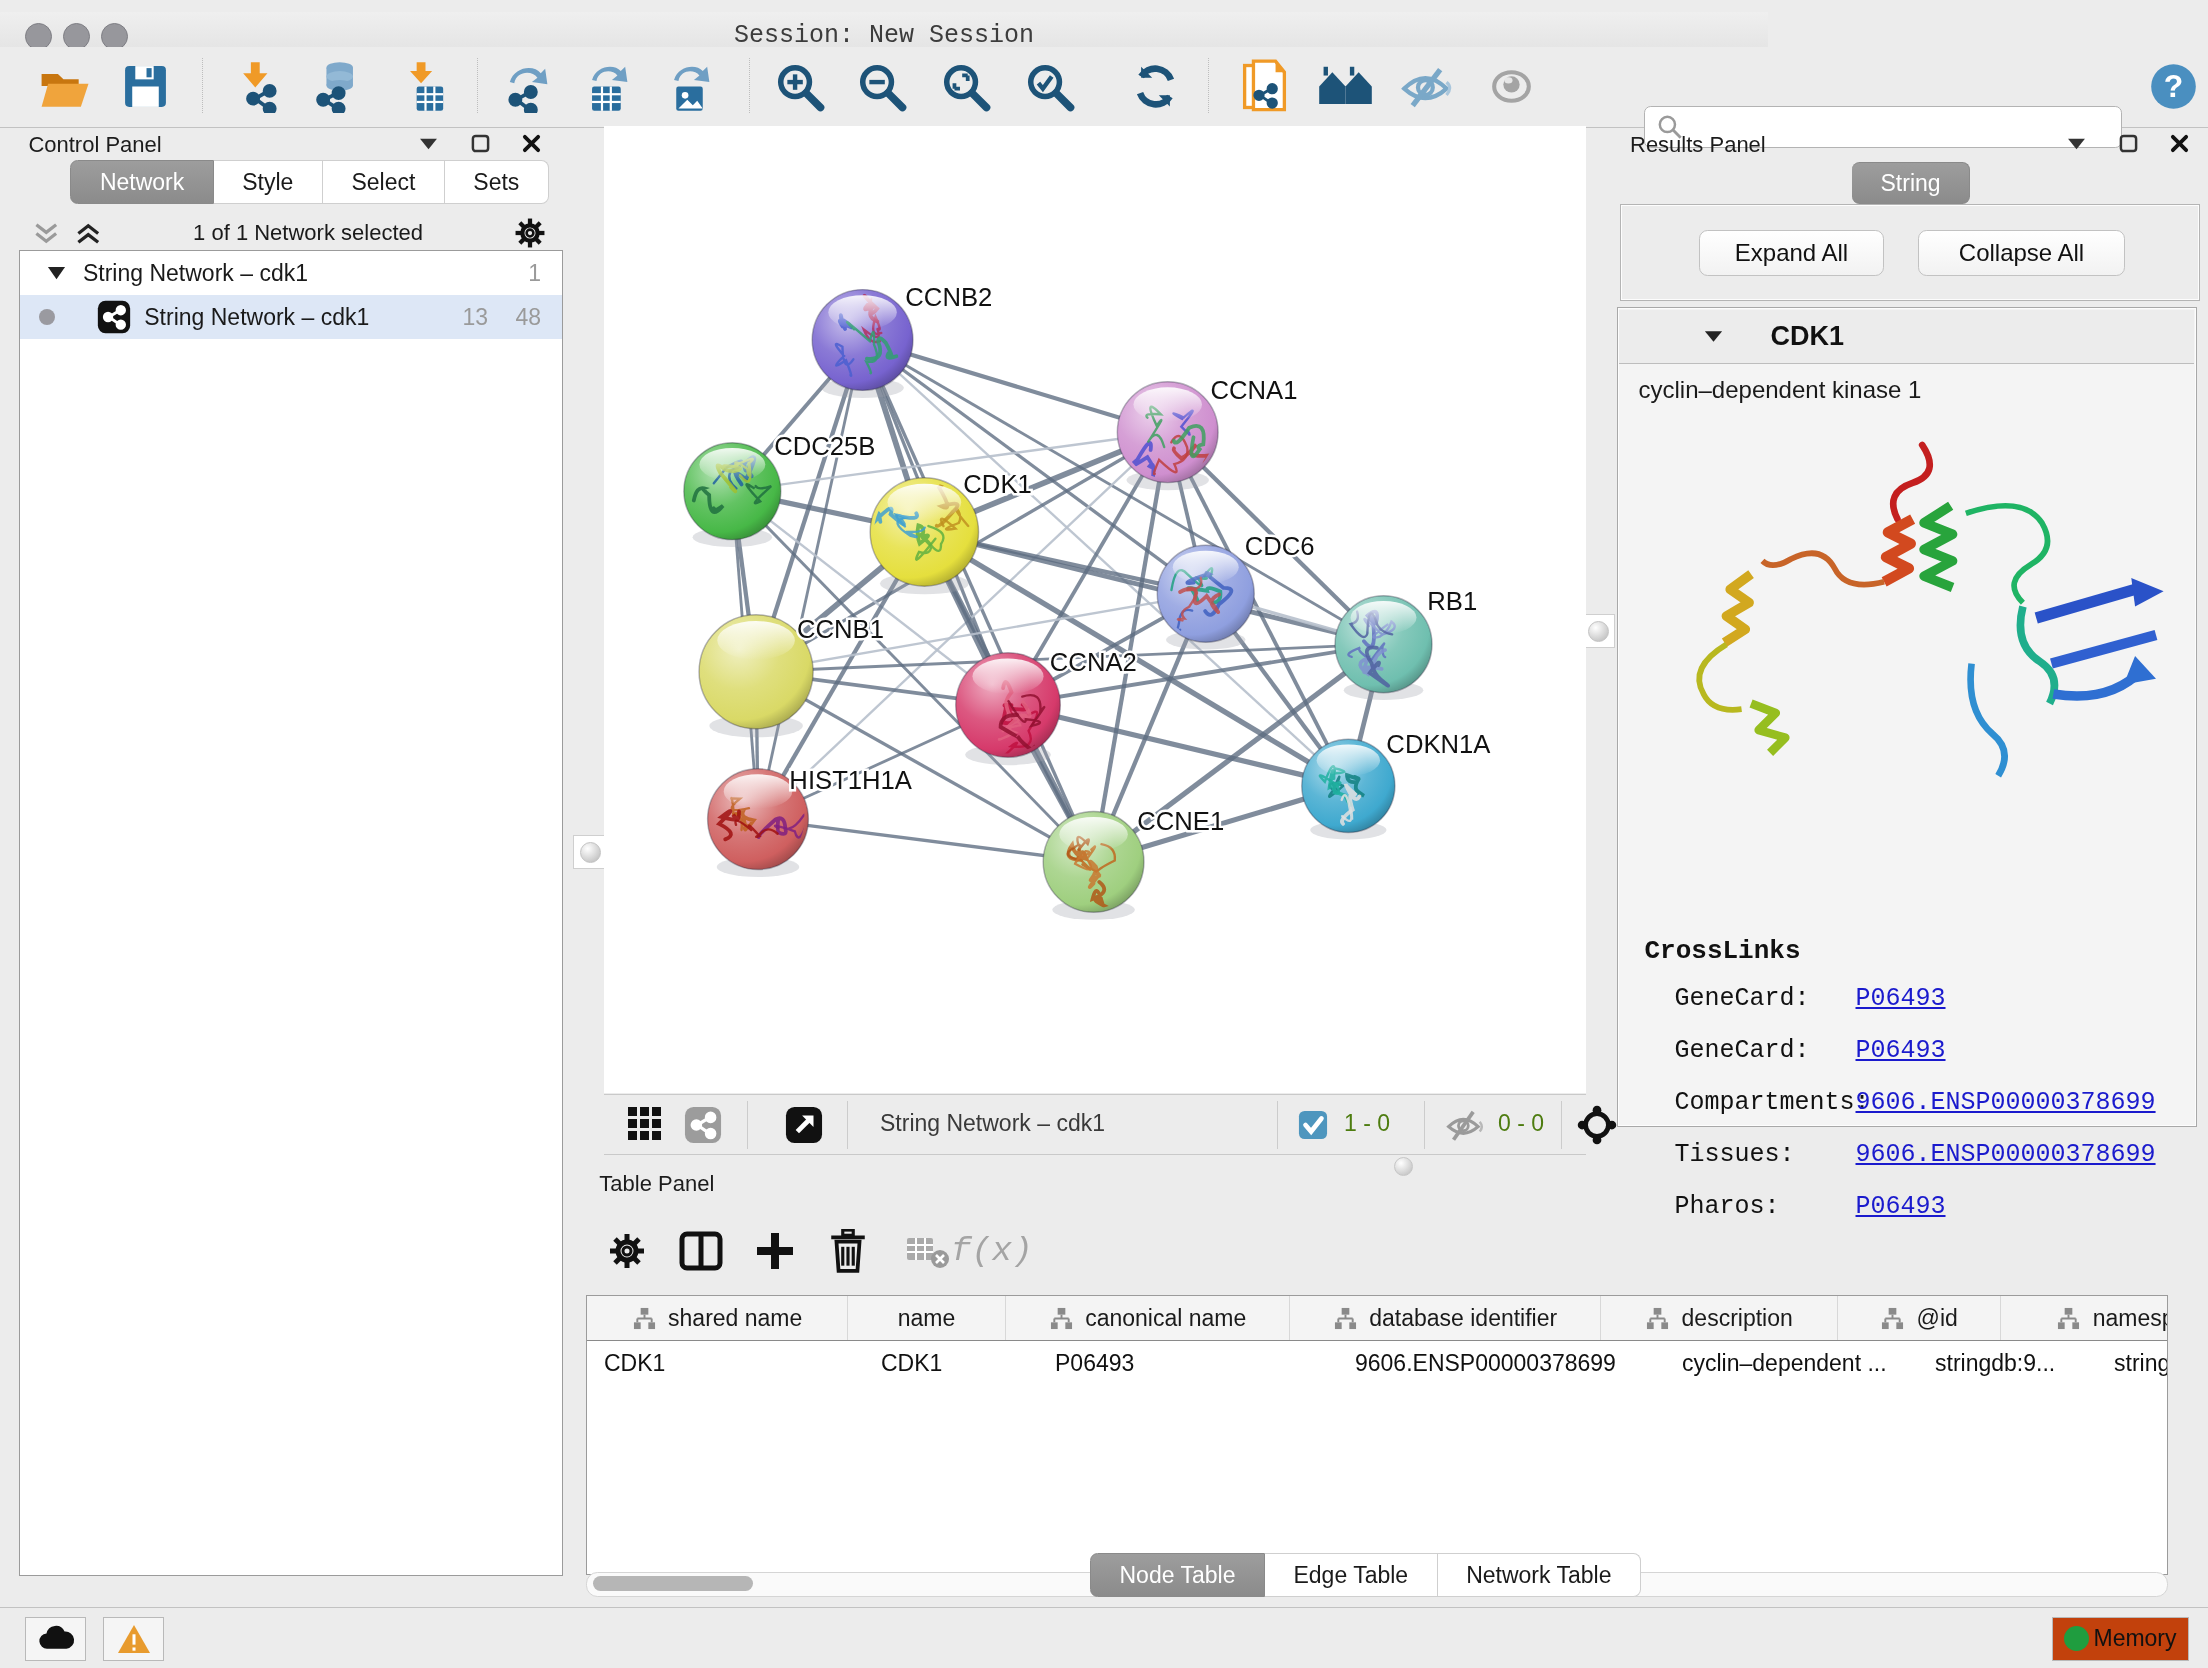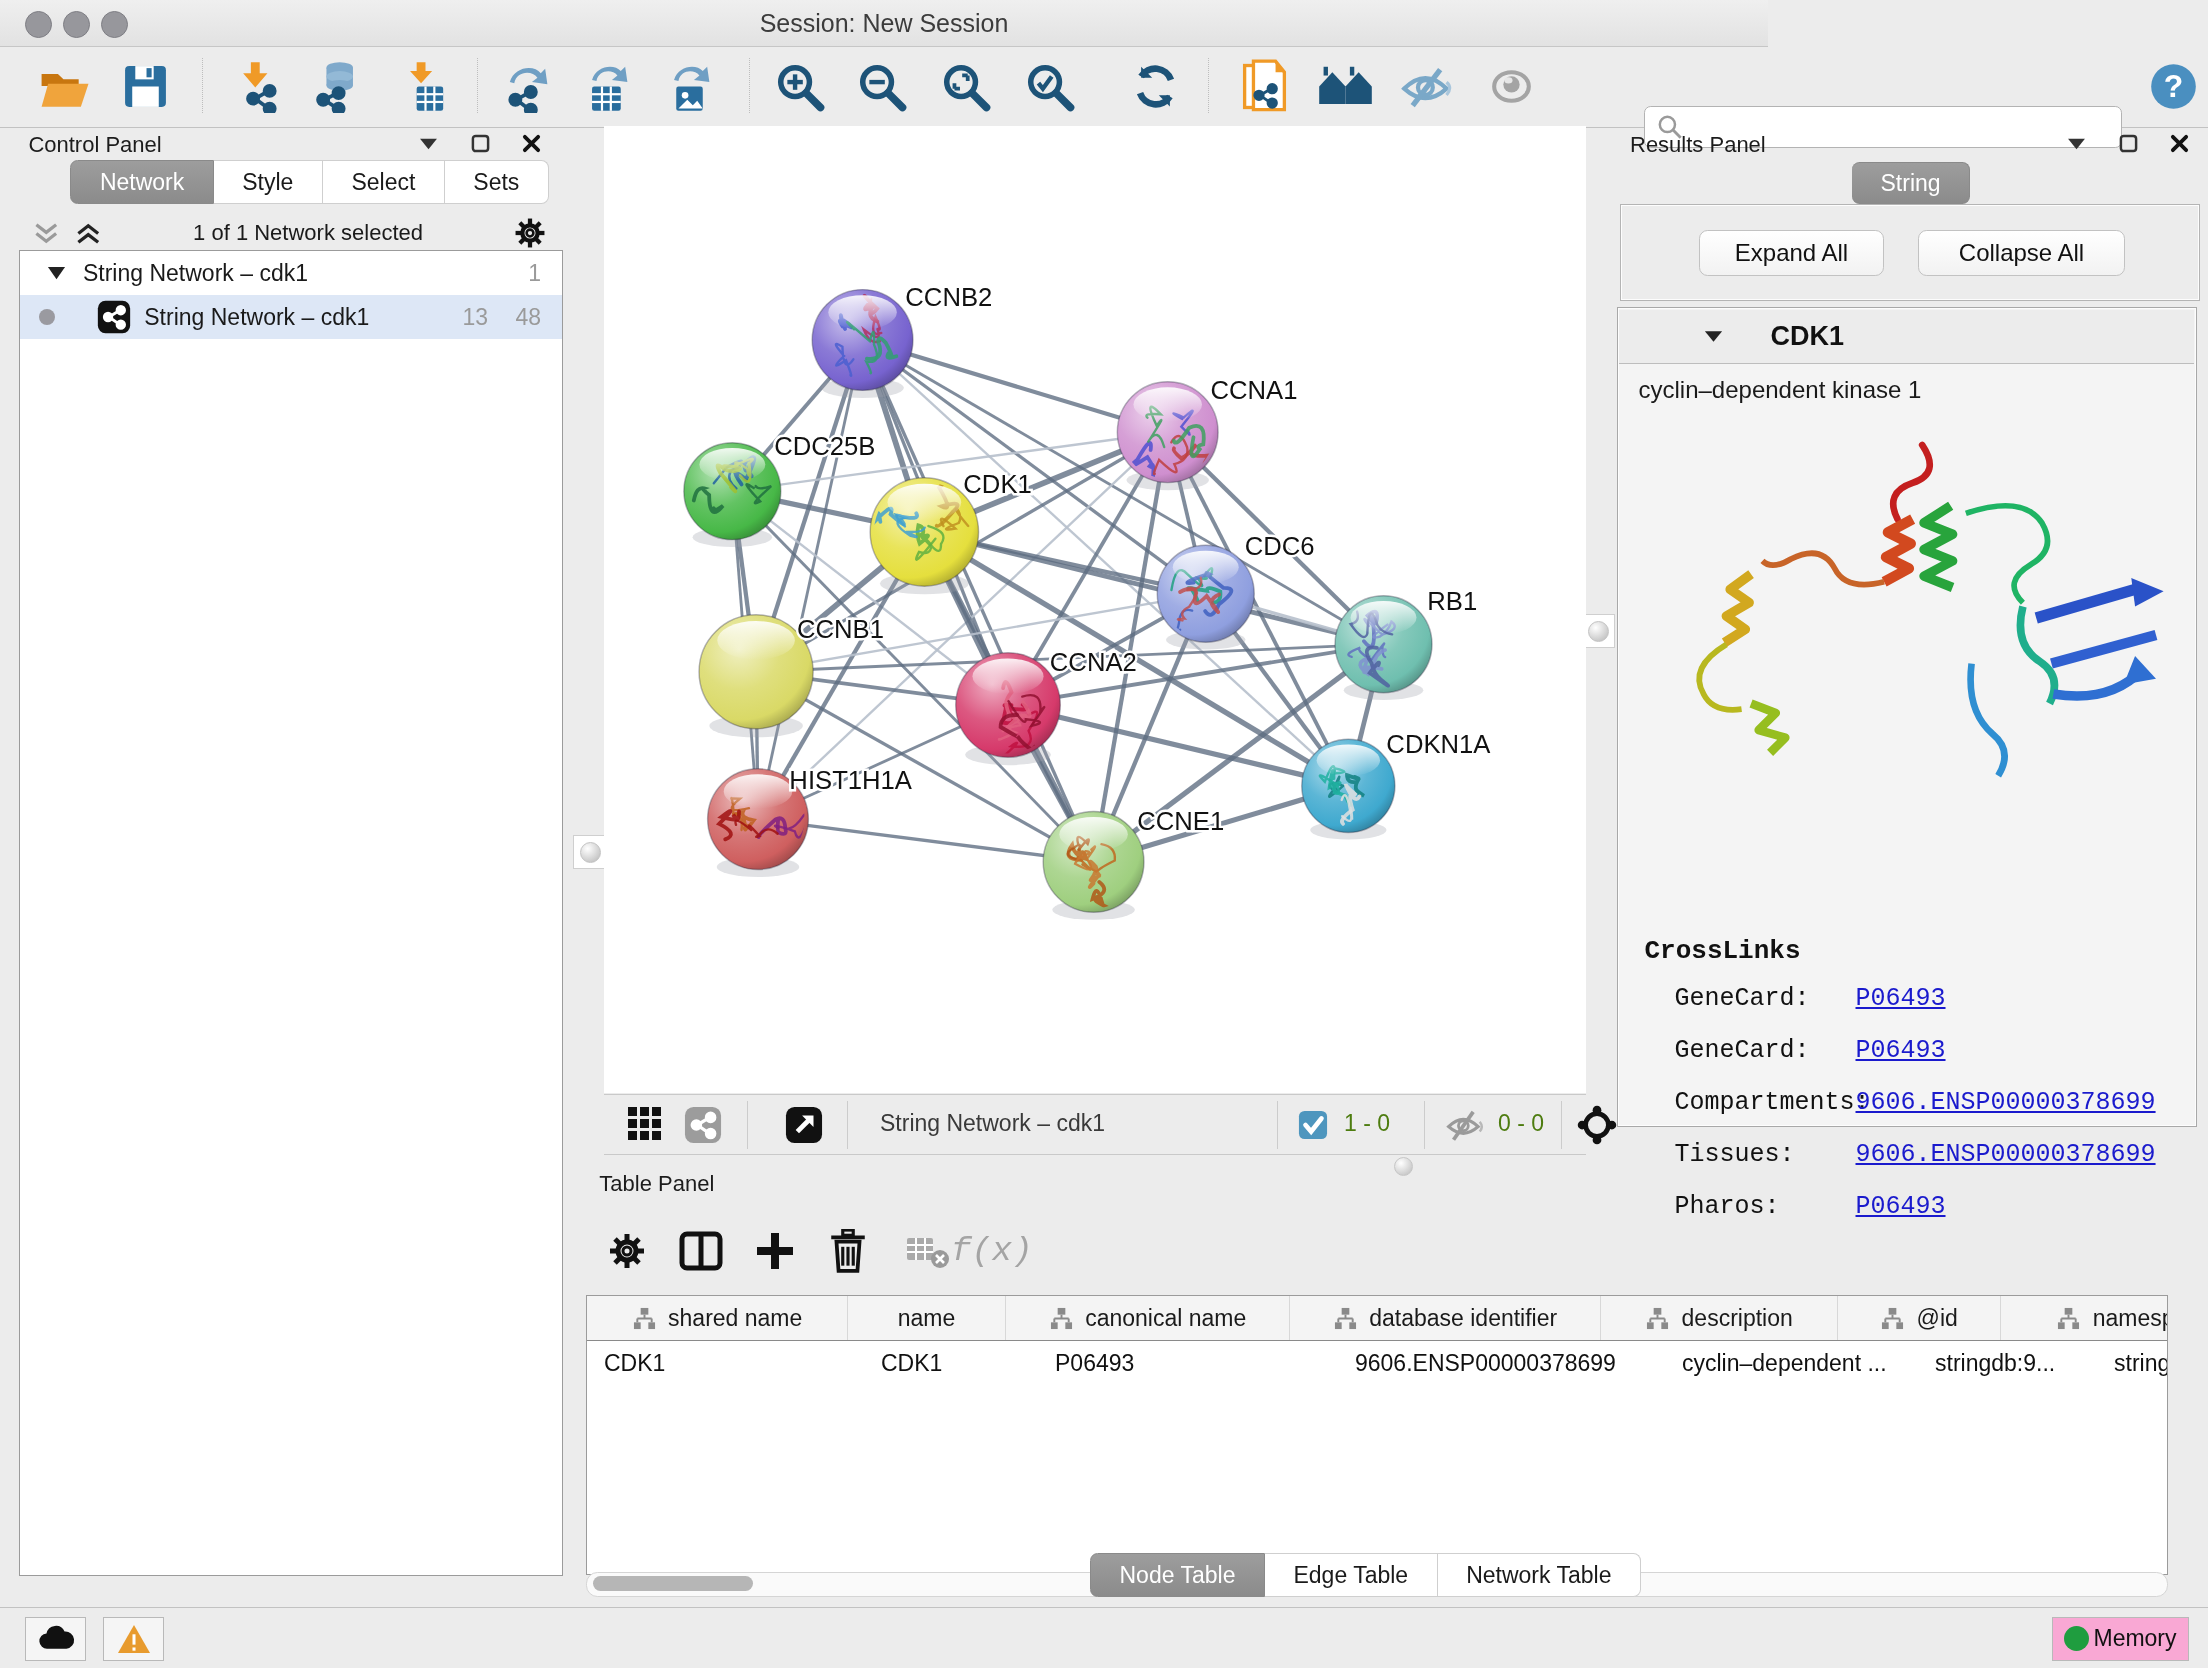--- a/index.html
+++ b/index.html
@@ -1,19 +1,19 @@
 <!DOCTYPE html>
 <html style="font-size:15px"><head>
 <meta charset="utf-8">
 <style>
   html,body{margin:0;padding:0;background:#ececec;font-family:"Liberation Sans",sans-serif;}
   #app{position:relative;width:2208px;height:1668px;background:#ececec;overflow:hidden;}
   .abs{position:absolute;}
   
-  #titlebar{left:0;top:0;width:1768px;height:46px;background:linear-gradient(#efefef,#e2e2e2);border-bottom:1px solid #c6c6c6;}
+  #titlebar{left:0;top:12px;width:1768px;height:46px;background:linear-gradient(#efefef,#e2e2e2);border-bottom:1px solid #c6c6c6;font-family:Liberation Mono, monospace;}
   .tlight{position:absolute;top:10.5px;width:25px;height:25px;border-radius:50%;background:#97979c;border:1px solid #7e7e84;}
   #win-title{position:absolute;left:0;right:0;top:8.6px;text-align:center;font-size:25px;color:#3c3c3c;}
   
   #toolbar{left:0;top:47px;width:2208px;height:80px;background:#ececec;border-bottom:1px solid #c2c2c2;}
   .tbtn{position:absolute;top:11.4px;width:63px;height:57px;display:flex;align-items:center;justify-content:center;}
   .tsep{position:absolute;top:11.4px;height:55px;border-left:1.9px dotted #bdbdbd;}
   #search-box{position:absolute;left:1644px;top:59px;width:476px;height:40px;background:#fff;border:1px solid #b3b3b3;border-radius:6.7px;display:flex;align-items:center;}
   #search-input{border:none;outline:none;font-size:23px;flex:1;background:transparent;margin-left:5.7px;font-family:"Liberation Sans",sans-serif;}
   
   .panel-title{font-size:22px;color:#1c1c1c;}
@@ -51,21 +51,21 @@
   #tp-table{position:absolute;left:0px;top:126px;width:1580px;height:278px;background:#fff;border:1px solid #9b9b9b;overflow:hidden;}
   #tp-header{position:absolute;left:0;top:0;height:44px;display:flex;background:#f4f4f4;border-bottom:1.9px solid #8a8a8a;}
   .th{display:flex;align-items:center;justify-content:center;gap:11.4px;border-right:1px solid #d8d8d8;font-size:23px;color:#1a1a1a;overflow:hidden;}
   .td{font-size:23px;color:#111;padding-left:17px;display:flex;align-items:center;overflow:hidden;white-space:nowrap;}
   #tp-scroll{position:absolute;left:0px;top:403px;width:1580px;height:23px;background:#fafafa;border:1px solid #d5d5d5;border-radius:11.4px;}
   #tp-thumb{position:absolute;left:5.7px;top:2.9px;width:160px;height:15px;background:#b6b6b6;border-radius:7.6px;}
   #tp-tabs{position:absolute;left:504px;top:384px;}
   
   #statusbar{left:0;top:1607px;width:2208px;height:61px;background:#ececec;border-top:1px solid #c2c2c2;}
   .sq-btn{position:absolute;top:8.6px;width:59px;height:42px;background:#f5f5f5;border:1px solid #b9b9b9;display:flex;align-items:center;justify-content:center;}
-  #memory-btn{position:absolute;right:19px;top:8.6px;width:135px;height:42px;background:#f9a8d4;border:1px solid #b9b9b9;display:flex;align-items:center;justify-content:center;gap:4px;font-size:23px;color:#111;}
+  #memory-btn{position:absolute;right:19px;top:8.6px;width:135px;height:42px;background:#c2410c;border:1px solid #b9b9b9;display:flex;align-items:center;justify-content:center;gap:4px;font-size:23px;color:#111;}
   .dot-green{width:25px;height:25px;border-radius:50%;background:#1f9d3f;}
   
   .handle{position:absolute;width:32px;height:32px;background:#fff;border:1px solid #cfcfcf;display:flex;align-items:center;justify-content:center;}
   .handle i{width:19px;height:19px;border-radius:50%;background:radial-gradient(circle at 35% 30%,#ffffff,#b5b5b5);display:block;border:1px solid #c2c2c2;}
   .mini-handle{position:absolute;width:17px;height:17px;border-radius:50%;background:radial-gradient(circle at 35% 30%,#ffffff,#b9b9b9);border:1px solid #c6c6c6;}
 </style>
 </head>
 <body>
 
 <div id="app">

